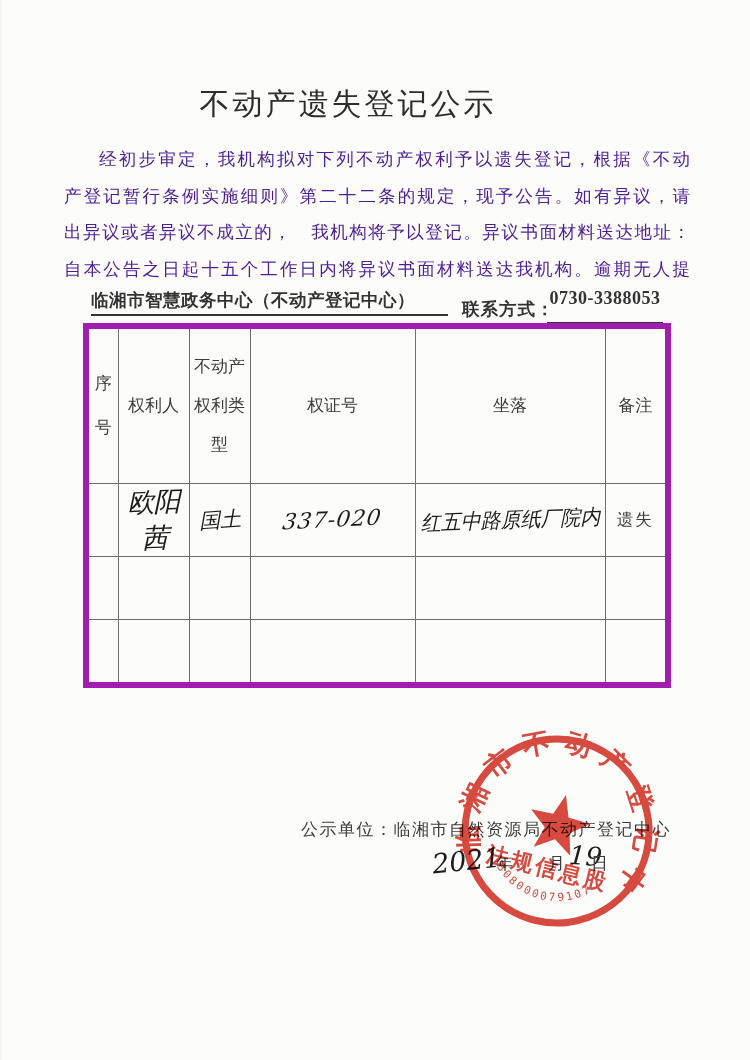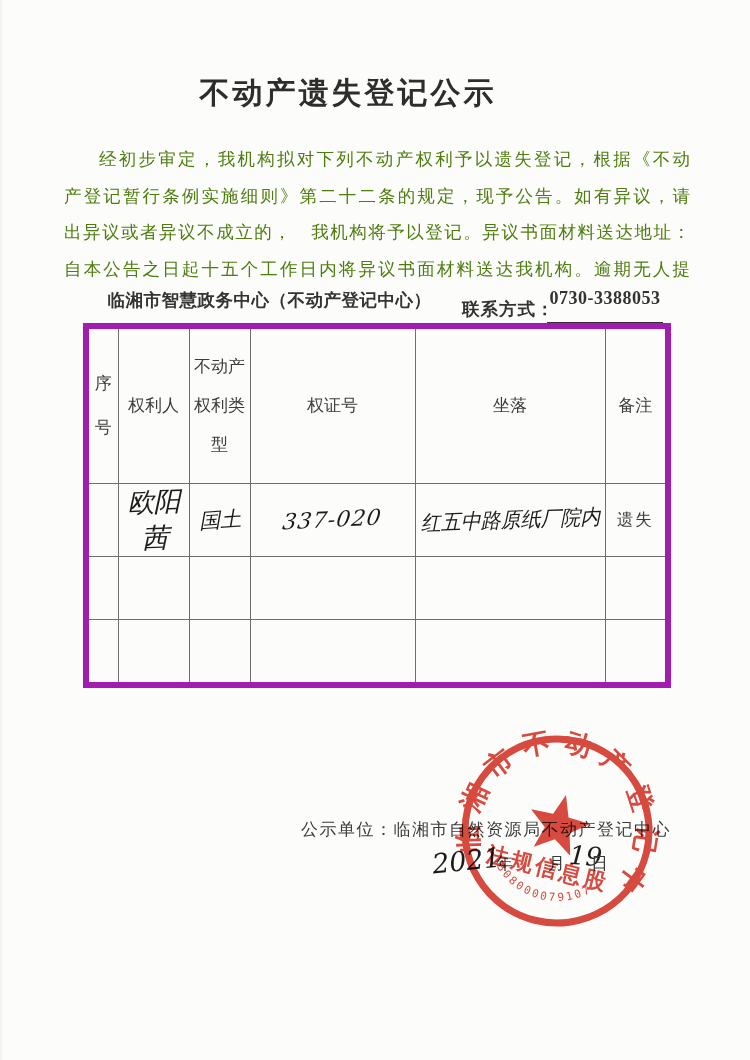--- a/index.html
+++ b/index.html
@@ -7,35 +7,35 @@
     width:750px;height:1060px;position:relative;overflow:hidden;
     background:#fcfcfa;
     font-family:"Liberation Serif","DejaVu Serif",serif;
     color:#3b3b3b;
   }
   .page{position:absolute;inset:0;}
   
   .scan-edge{position:absolute;left:0;top:0;width:3px;height:1060px;background:linear-gradient(to right,rgba(0,0,0,.05),rgba(0,0,0,0));}
 
   .title{
-    position:absolute;left:348px;top:73px;transform:translateX(-50%);
-    font-size:30px;font-weight:700;letter-spacing:3px;white-space:nowrap;color:#2d2d2d;
+    position:absolute;left:348px;top:84px;transform:translateX(-50%);
+    font-size:30px;font-weight:400;letter-spacing:3px;white-space:nowrap;color:#2d2d2d;
   }
 
-  .bodytext{position:absolute;left:64px;top:141px;width:626px;font-size:17.5px;color:#4d7c0f;}
+  .bodytext{position:absolute;left:64px;top:141px;width:626px;font-size:17.5px;color:#4c1d95;}
   .bodytext .line{
     height:36.6px;line-height:36.6px;white-space:nowrap;
     text-align:justify;text-align-last:justify;overflow:hidden;
   }
   .bodytext .line.indent{padding-left:35px;}
 
   .addr-line{position:absolute;top:288px;left:0;width:750px;height:30px;font-size:17.5px;font-weight:600;color:#333;}
   .addr-line .addr{
-    position:absolute;left:91px;top:0;width:357px;text-align:center;
-    border-bottom:2px solid #333;padding-bottom:14px;letter-spacing:.5px;white-space:nowrap;
+    position:absolute;left:91px;top:0;width:357px;text-align:left;
+    border-bottom:2px solid #333;padding-bottom:2px;letter-spacing:.5px;white-space:nowrap;
   }
   .addr-line .contact{position:absolute;left:462px;top:9px;letter-spacing:1px;}
   .addr-line .phone{
     position:absolute;left:547px;top:0;width:116px;text-align:center;
     border-bottom:2px solid #333;padding-bottom:13px;font-size:18px;letter-spacing:.5px;
   }
 
   table.notice{
     position:absolute;left:83px;top:323px;border-collapse:collapse;table-layout:fixed;
     font-size:17px;color:#3c3c3c;

